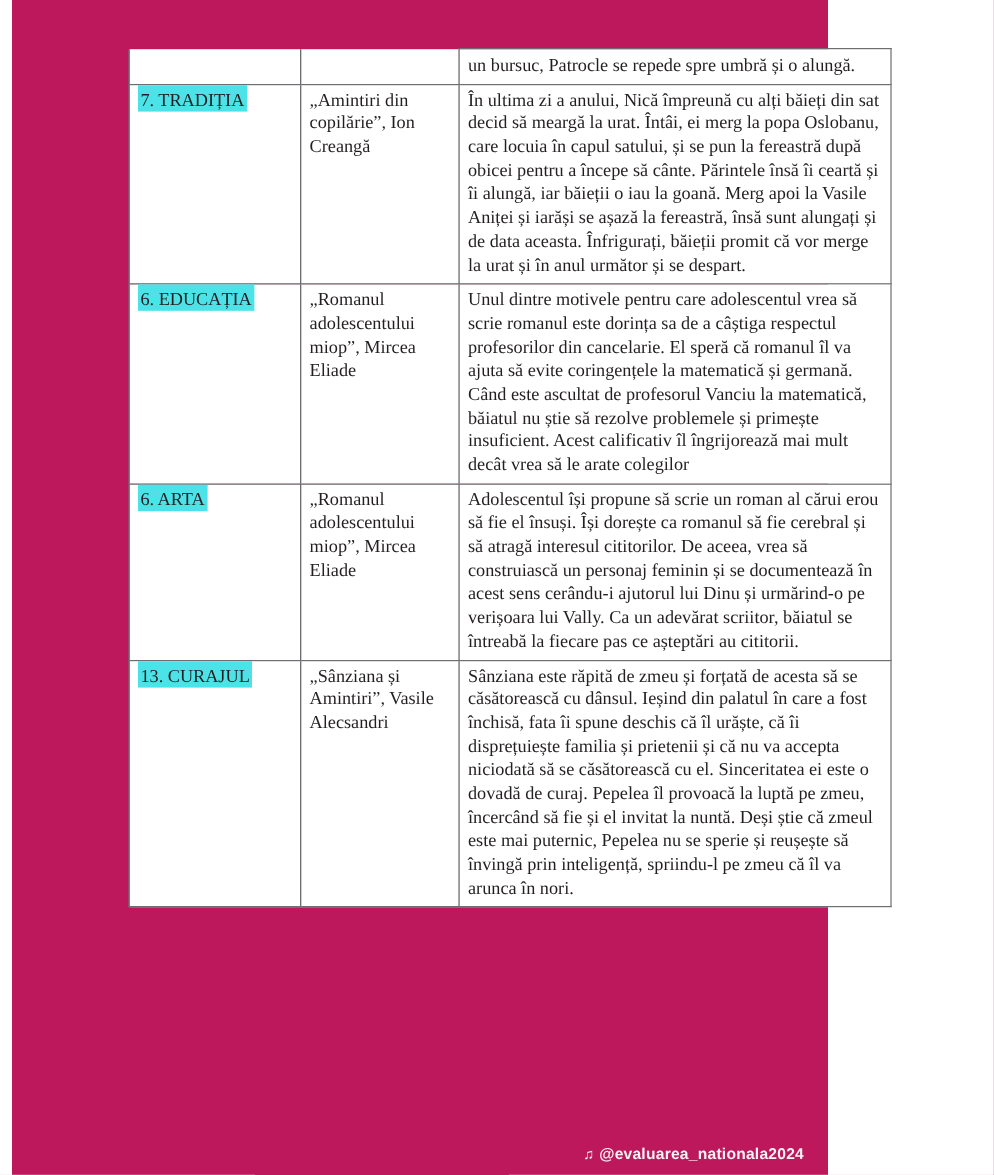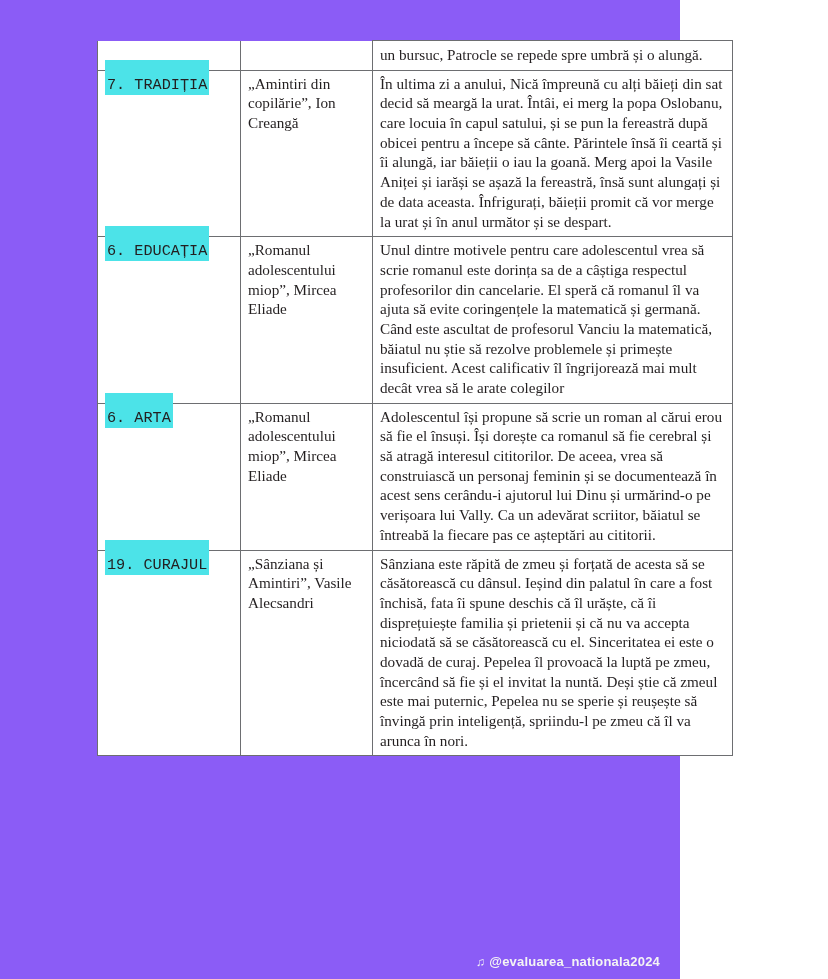--- a/index.html
+++ b/index.html
@@ -11,24 +11,24 @@
     width: 828px;
     height: 979px;
     position: relative;
     overflow: hidden;
     font-family: "Liberation Serif", "DejaVu Serif", serif;
     color: #231f20;
   }
 
   .page {
     position: absolute;
-    left: 0; top: 0;
+    left: 10px; top: 0;
     width: 680px;
     height: 979px;
-    background: #8b5cf6;
+    background: #be185d;
   }
 
   
   .doc-table {
     position: absolute;
     left: 97px;
     top: 40px;
     width: 635px;
     border-collapse: collapse;
     table-layout: fixed;
@@ -46,23 +46,22 @@
     background: #ffffff;
   }
 
   .cell-theme {
     font-size: 15px;
     line-height: 1.3;
     white-space: nowrap;
   }
   .hl {
     background: #4ce3e8;
-    padding: 16px 2px 1px 2px;
+    padding: 4px 2px 1px 2px;
     box-decoration-break: clone;
-    font-family: Liberation Mono, monospace;
     -webkit-box-decoration-break: clone;
   }
 
   .cell-source {
     font-size: 15.2px;
     line-height: 1.33;
   }
 
   .cell-summary {
     font-size: 15.2px;
@@ -131,21 +130,21 @@
           <td class="cell-theme"><span class="hl">6. EDUCAȚIA</span></td>
           <td class="cell-source">„Romanul adolescentului miop”, Mircea Eliade</td>
           <td class="cell-summary">Unul dintre motivele pentru care adolescentul vrea să scrie romanul este dorința sa de a câștiga respectul profesorilor din cancelarie. El speră că romanul îl va ajuta să evite coringențele la matematică și germană. Când este ascultat de profesorul Vanciu la matematică, băiatul nu știe să rezolve problemele și primește insuficient. Acest calificativ îl îngrijorează mai mult decât vrea să le arate colegilor</td>
         </tr>
         <tr>
           <td class="cell-theme"><span class="hl">6. ARTA</span></td>
           <td class="cell-source">„Romanul adolescentului miop”, Mircea Eliade</td>
           <td class="cell-summary">Adolescentul își propune să scrie un roman al cărui erou să fie el însuși. Își dorește ca romanul să fie cerebral și să atragă interesul cititorilor. De aceea, vrea să construiască un personaj feminin și se documentează în acest sens cerându-i ajutorul lui Dinu și urmărind-o pe verișoara lui Vally. Ca un adevărat scriitor, băiatul se întreabă la fiecare pas ce așteptări au cititorii.</td>
         </tr>
         <tr class="row-last">
-          <td class="cell-theme"><span class="hl">19. CURAJUL</span></td>
+          <td class="cell-theme"><span class="hl">13. CURAJUL</span></td>
           <td class="cell-source">„Sânziana și Amintiri”, Vasile Alecsandri</td>
           <td class="cell-summary">Sânziana este răpită de zmeu și forțată de acesta să se căsătorească cu dânsul. Ieșind din palatul în care a fost închisă, fata îi spune deschis că îl urăște, că îi disprețuiește familia și prietenii și că nu va accepta niciodată să se căsătorească cu el. Sinceritatea ei este o dovadă de curaj. Pepelea îl provoacă la luptă pe zmeu, încercând să fie și el invitat la nuntă. Deși știe că zmeul este mai puternic, Pepelea nu se sperie și reușește să învingă prin inteligență, spriindu-l pe zmeu că îl va arunca în nori.</td>
         </tr>
       </tbody>
   </table>
 
   <div class="watermark">
     <span class="wm-glyph">♫</span>
     <span>@evaluarea_nationala2024</span>
   </div>

